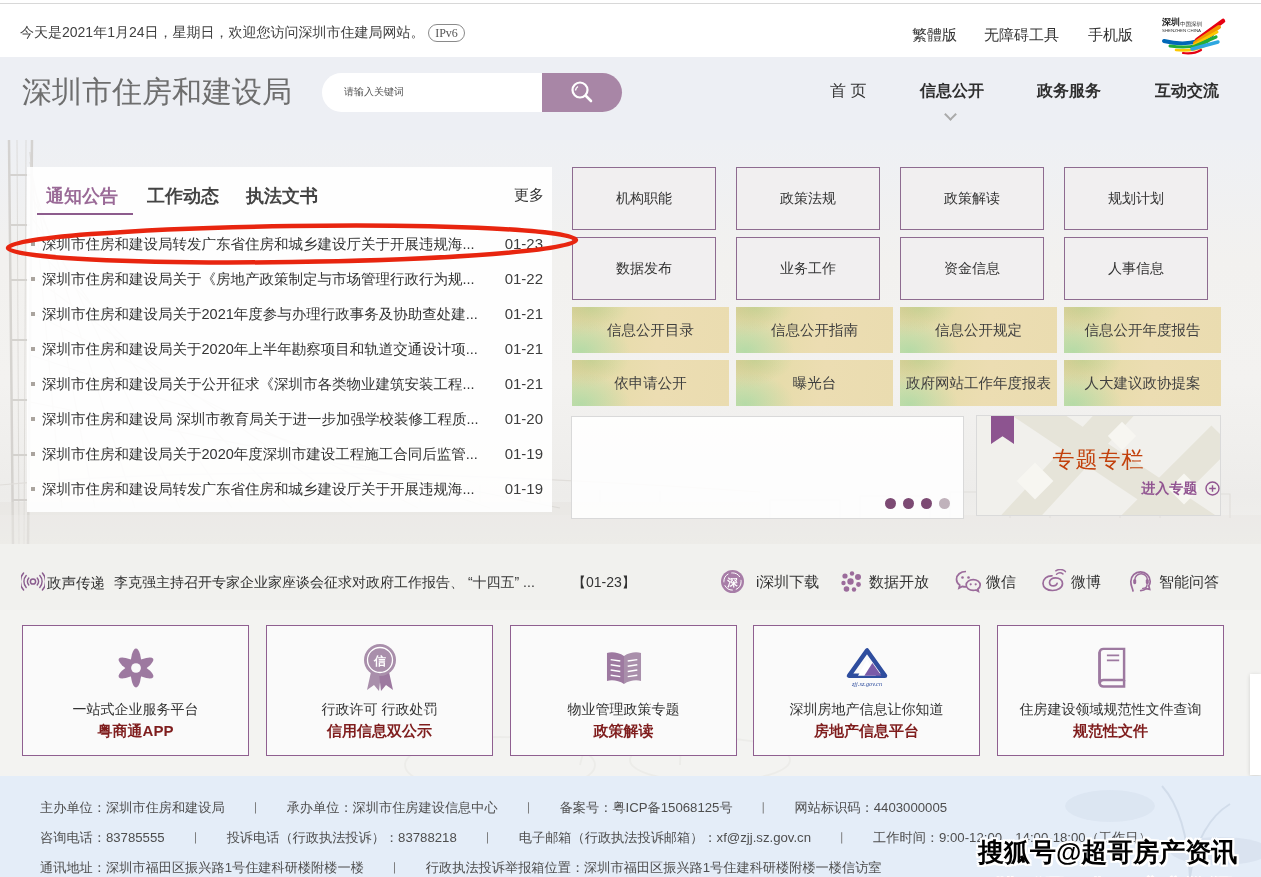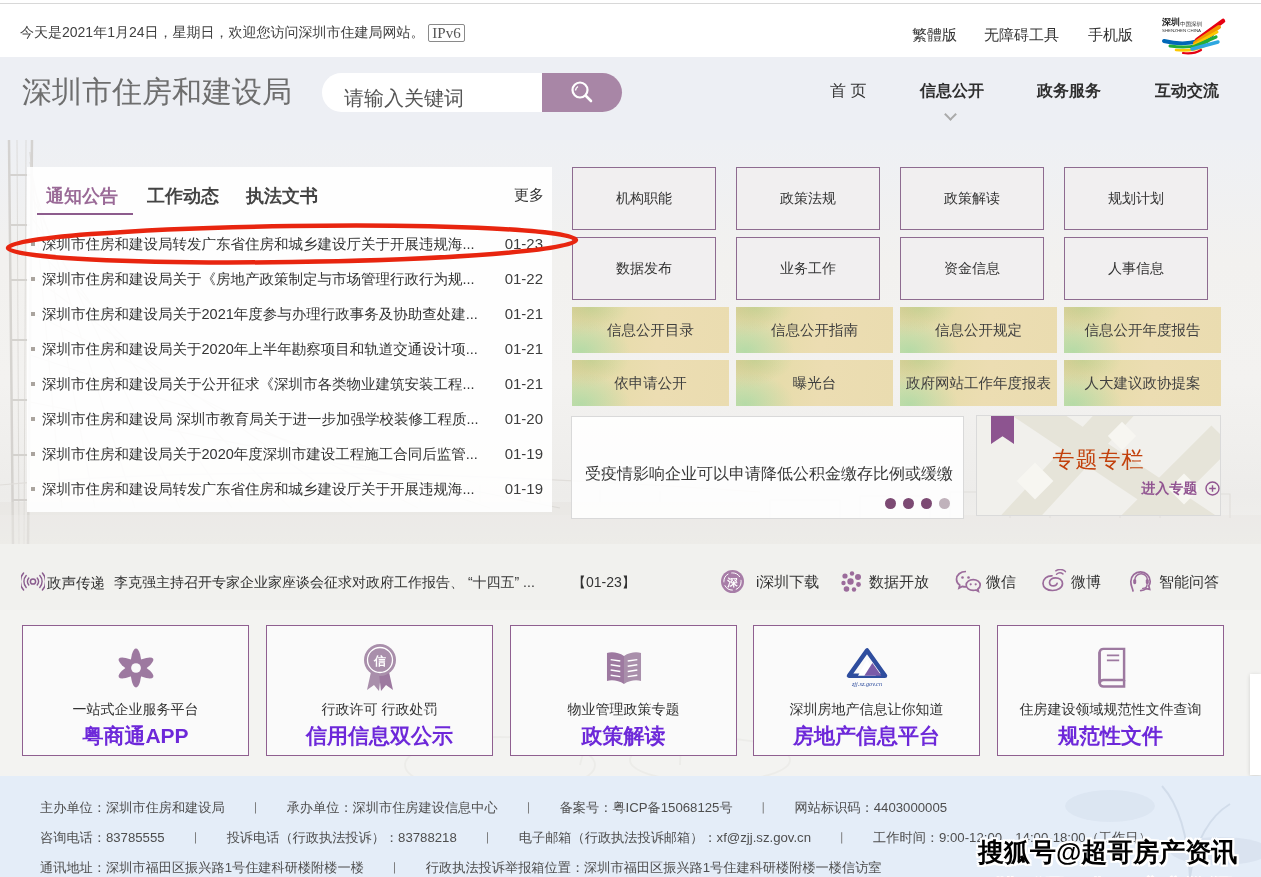--- a/index.html
+++ b/index.html
@@ -4,28 +4,28 @@
 <title>深圳市住房和建设局</title>
 <style>
 *{margin:0;padding:0;box-sizing:border-box}
 html,body{width:1261px;height:877px;overflow:hidden}
 body{position:relative;font-family:"Liberation Sans",sans-serif;background:#fff;color:#333}
 .abs{position:absolute}
 
 #topline{left:0;top:3px;width:1261px;height:1px;background:#d8d8d8}
 #topbar{left:0;top:4px;width:1261px;height:53px;background:#fff}
 #topbar .date{left:20px;top:20px;font-size:14px;color:#404040}
-#ipv6{left:428px;top:20px;width:37px;height:18px;border:1px solid #8a8a8a;border-radius:2px;font-size:15px;color:#555;text-align:center;line-height:16px;font-family:"Liberation Serif",serif}
+#ipv6{left:428px;top:20px;width:37px;height:18px;border:1px solid #8a8a8a;border-radius:9px;font-size:12px;color:#555;text-align:center;line-height:16px;font-family:"Liberation Serif",serif}
 .toplink{top:22px;font-size:15px;color:#333}
 
 #header{left:0;top:57px;width:1261px;height:83px;background:#edeff4}
 #sitename{left:22px;top:72px;font-size:30px;color:#6e6e6e}
 #searchwrap{left:322px;top:73px;width:300px;height:39px;border-radius:20px;background:#fff}
 #searchbtn{left:542px;top:73px;width:80px;height:39px;border-radius:0 20px 20px 0;background:#a886a6}
-#searchph{left:344px;top:85px;font-size:20px;color:#555}
+#searchph{left:344px;top:85px;font-size:10px;color:#555}
 .nav{top:81px;font-size:16px;font-weight:bold;color:#2e2e2e}
 #caret{left:946px;top:110px;width:9px;height:9px;border-left:2px solid #aaa;border-bottom:2px solid #aaa;transform:rotate(-45deg)}
 
 #mainband{left:0;top:140px;width:1261px;height:404px;background:linear-gradient(#eef0f4 0%,#f2f1ef 30%,#f3f2f0 60%,#edecea 88%,#f1f0ed 100%)}
 #newspanel{left:27px;top:27px;width:525px;height:345px;background:rgba(255,255,255,.9)}
 .tab{top:17px;font-size:18px;font-weight:bold;color:#444}
 #tabline{left:10px;top:46px;width:96px;height:2px;background:#8d5c8d}
 .nitem{left:0;width:525px;height:35px;position:absolute}
 .nitem .b{position:absolute;left:4px;top:15px;width:4px;height:4px;background:#aaa49e}
 .nitem .t{position:absolute;left:15px;top:8px;width:480px;font-size:14.5px;color:#333;white-space:nowrap}
@@ -43,21 +43,21 @@
 #ribbon{left:14px;top:0;width:23px;height:28px;background:#8d5490;clip-path:polygon(0 0,100% 0,100% 100%,50% 72%,0 100%)}
 #sptitle{left:0;top:29px;width:100%;text-align:center;font-size:22px;color:#c2410c;letter-spacing:1px}
 #splink{left:0;top:64px;width:100%;text-align:right;font-size:14px;font-weight:bold;color:#915491}
 
 #midbar{left:0;top:544px;width:1261px;height:66px;background:#f1f1ee}
 .lab15{position:absolute;top:29px;font-size:15px;color:#333}
 
 #cardband{left:0;top:610px;width:1261px;height:166px;background:#f3f3f1}
 .card{position:absolute;top:15px;width:227px;height:131px;background:#fafafa;border:1px solid #8f5f90;text-align:center}
 .card .l1{position:absolute;left:0;top:75px;width:100%;font-size:14px;color:#333}
-.card .l2{position:absolute;left:0;top:96px;width:100%;font-size:21px;font-weight:bold;color:#6d28d9}
+.card .l2{position:absolute;left:0;top:96px;width:100%;font-size:15px;font-weight:bold;color:#7f1d1d}
 .cicon{position:absolute;left:0;top:16px;width:100%;height:52px;text-align:center;display:flex;align-items:center;justify-content:center}
 
 #footer{left:0;top:776px;width:1261px;height:101px;background:#e4edf8}
 .frow{left:40px;font-size:13.2px;color:#4e4e4e;white-space:nowrap}
 .sep{display:inline-block;margin:0 25px;color:#777;font-size:12px}
 #wm1{left:978px;top:835px;font-size:26px;font-weight:bold;color:#000;white-space:nowrap;
  text-shadow:-2px -2px 0 #fff,2px -2px 0 #fff,-2px 2px 0 #fff,2px 2px 0 #fff,0 -2px 0 #fff,0 2px 0 #fff,-2px 0 0 #fff,2px 0 0 #fff}
 #wm2{left:995px;top:874px;font-size:24px;font-weight:bold;color:#000;white-space:nowrap;
  text-shadow:-2px -2px 0 #fff,2px -2px 0 #fff,-2px 2px 0 #fff,2px 2px 0 #fff}
 </style>
@@ -193,21 +193,20 @@
   <div class="gbox" style="left:1064px;top:97px">人事信息</div>
   <div class="ybox" style="left:572px;top:167px">信息公开目录</div>
   <div class="ybox" style="left:736px;top:167px">信息公开指南</div>
   <div class="ybox" style="left:900px;top:167px">信息公开规定</div>
   <div class="ybox" style="left:1064px;top:167px">信息公开年度报告</div>
   <div class="ybox" style="left:572px;top:220px">依申请公开</div>
   <div class="ybox" style="left:736px;top:220px">曝光台</div>
   <div class="ybox" style="left:900px;top:220px">政府网站工作年度报表</div>
   <div class="ybox" style="left:1064px;top:220px">人大建议政协提案</div>
   <div class="abs" id="carousel">
-    <div class="abs" id="cartext">受疫情影响企业可以申请降低公积金缴存比例或缓缴</div>
     <i class="dot" style="left:313px"></i>
       <i class="dot" style="left:331px"></i>
       <i class="dot" style="left:349px"></i>
       <i class="dot" style="left:367px;background:#c0b2bb"></i>
   </div>
   <div class="abs" id="special">
     <svg class="abs" style="left:0;top:0" width="245" height="101" viewBox="0 0 245 101">
       <g stroke="#e6e4d9" stroke-width="30" fill="none">
         <path d="M30 115 L150 -15"></path>
         <path d="M40 -15 L235 115"></path>

